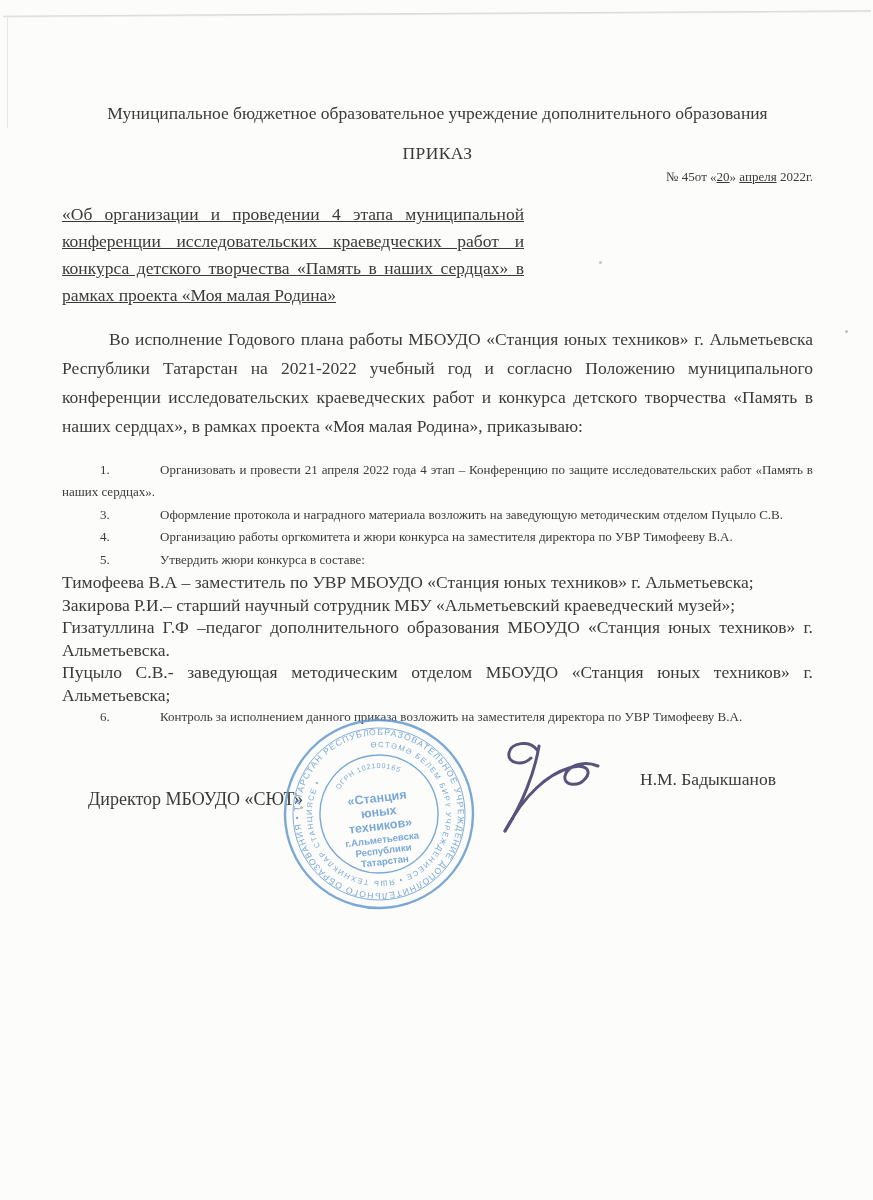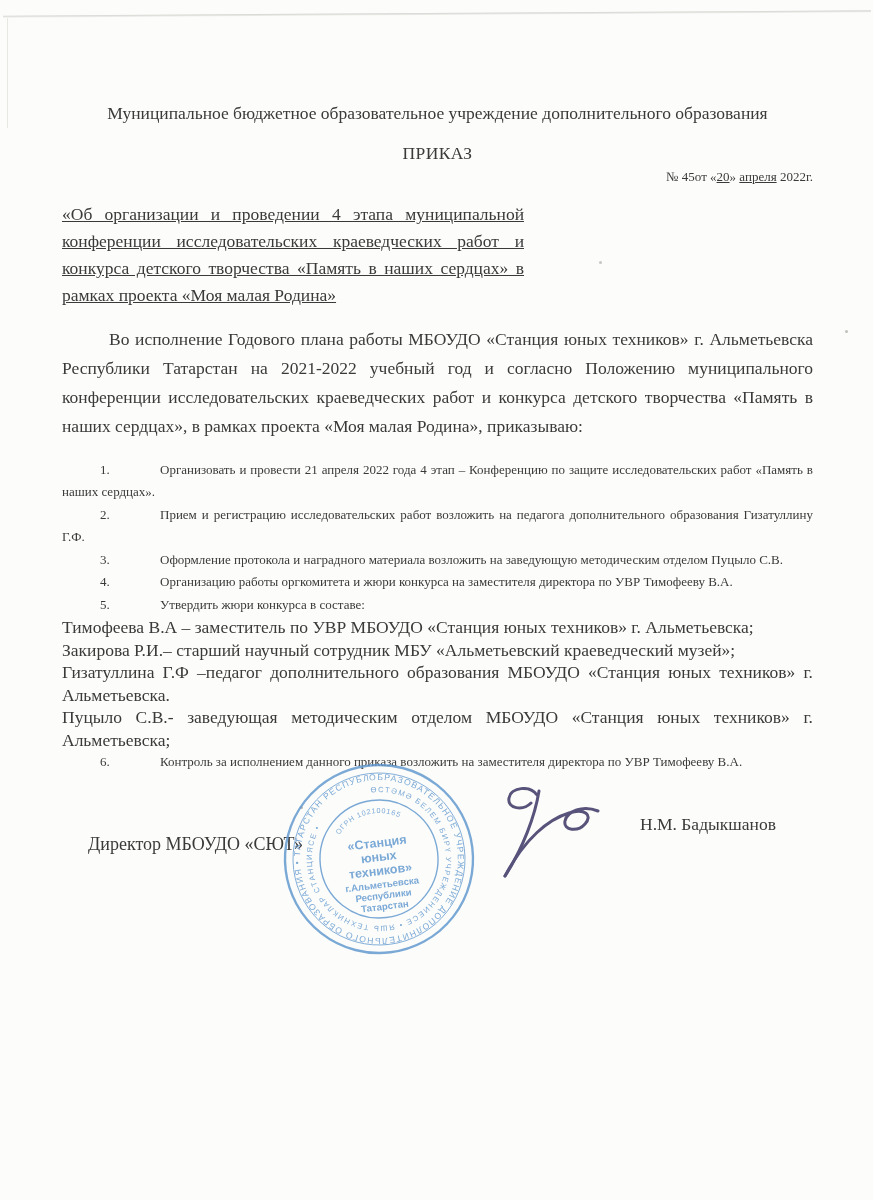--- a/index.html
+++ b/index.html
@@ -87,21 +87,20 @@
     <span>№ 45</span>
     <span><span>от «</span><span class="u">20</span><span>» </span><span class="u">апреля</span><span> 2022г.</span></span>
   </div>
 
   <div class="subject">«Об организации и проведении 4 этапа муниципальной конференции исследовательских краеведческих работ и конкурса детского творчества «Память в наших сердцах» в рамках проекта «Моя малая Родина»</div>
 
   <p class="preamble">Во исполнение Годового плана работы МБОУДО «Станция юных техников» г. Альметьевска Республики Татарстан на 2021-2022 учебный год и согласно Положению муниципального конференции исследовательских краеведческих работ и конкурса детского творчества «Память в наших сердцах», в рамках проекта «Моя малая Родина», приказываю:</p>
 
   <div class="items">
     <p class="item"><span class="num">1.</span><span>Организовать и провести 21 апреля 2022 года 4 этап – Конференцию по защите исследовательских работ «Память в наших сердцах».</span></p>
-    <p class="item"><span class="num">2.</span><span>Прием и регистрацию исследовательских работ возложить на педагога дополнительного образования Гизатуллину Г.Ф.</span></p>
     <p class="item"><span class="num">3.</span><span>Оформление протокола и наградного материала возложить на заведующую методическим отделом Пуцыло С.В.</span></p>
     <p class="item"><span class="num">4.</span><span>Организацию работы оргкомитета и жюри конкурса на заместителя директора по УВР Тимофееву В.А.</span></p>
     <p class="item"><span class="num">5.</span><span>Утвердить жюри конкурса в составе:</span></p>
 
     <p class="jury-line">Тимофеева В.А – заместитель по УВР МБОУДО «Станция юных техников» г. Альметьевска;</p>
     <p class="jury-line">Закирова Р.И.– старший научный сотрудник МБУ «Альметьевский краеведческий музей»;</p>
     <p class="jury-line">Гизатуллина Г.Ф –педагог дополнительного образования МБОУДО «Станция юных техников» г. Альметьевска.</p>
     <p class="jury-line">Пуцыло С.В.- заведующая методическим отделом МБОУДО «Станция юных техников» г. Альметьевска;</p>
 
     <p class="item"><span class="num">6.</span><span>Контроль за исполнением данного приказа возложить на заместителя директора по УВР Тимофееву В.А.</span></p>

